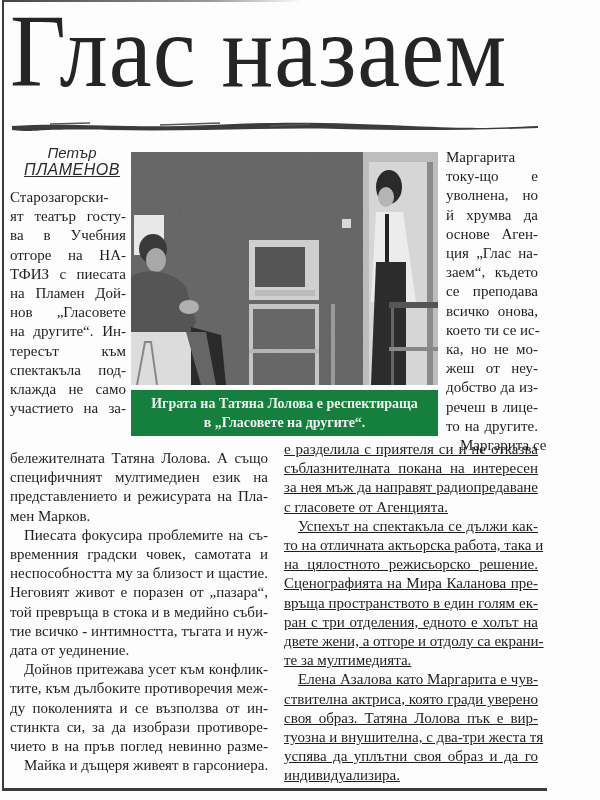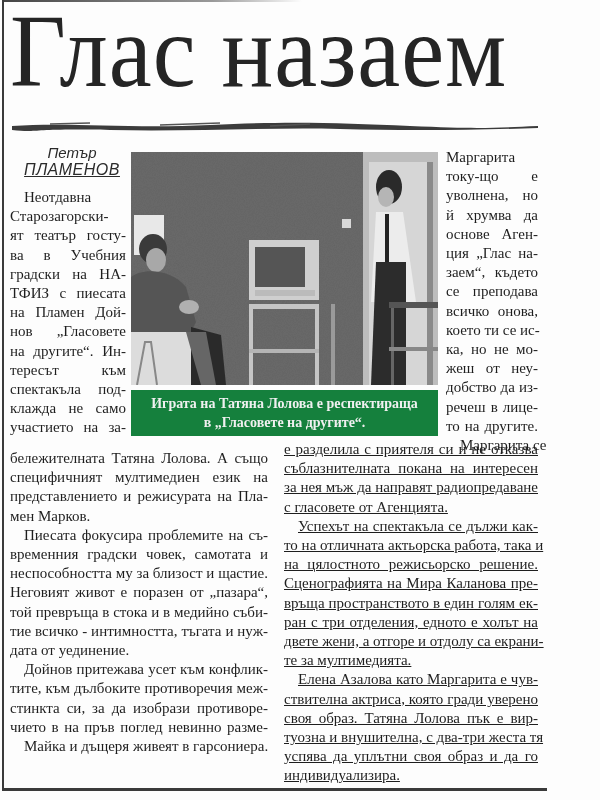--- a/index.html
+++ b/index.html
@@ -75,25 +75,24 @@
   <path d="M2 6 C 60 2, 120 9, 200 5 S 330 3, 400 6 S 480 8, 528 6 L 528 8 C 470 10, 400 11, 330 9 S 180 12, 100 10 S 30 13, 2 10 Z" fill="#3c3c3c"></path>
   <path d="M40 4 L 80 3 M150 5 L 210 3 M260 6 L 300 4" stroke="#555" stroke-width="1.5"></path>
 </svg>
 
 <div class="byline">
   <span class="first">Петър</span>
   <span class="last">ПЛАМЕНОВ</span>
 </div>
 
 <div class="col" style="left:10px; top:188px; width:116px;">
-  <span class="line" style="text-indent:14px;text-align-last:left;">Неотдавна</span>
   <span class="line">Старозагорски-</span>
   <span class="line">ят театър госту-</span>
   <span class="line">ва в Учебния</span>
-  <span class="line">градски на НА-</span>
+  <span class="line">отгоре на НА-</span>
   <span class="line">ТФИЗ с пиесата</span>
   <span class="line">на Пламен Дой-</span>
   <span class="line">нов „Гласовете</span>
   <span class="line">на другите“. Ин-</span>
   <span class="line">тересът към</span>
   <span class="line">спектакъла под-</span>
   <span class="line">клажда не само</span>
   <span class="line">участието на за-</span>
 </div>
 
@@ -104,20 +103,21 @@
   <span class="line last">мен Марков.</span>
   <span class="line" style="padding-left:14px;box-sizing:border-box;">Пиесата фокусира проблемите на съ-</span>
   <span class="line">временния градски човек, самотата и</span>
   <span class="line">неспособността му за близост и щастие.</span>
   <span class="line">Неговият живот е поразен от „пазара“,</span>
   <span class="line">той превръща в стока и в медийно съби-</span>
   <span class="line">тие всичко - интимността, тъгата и нуж-</span>
   <span class="line last">дата от уединение.</span>
   <span class="line" style="padding-left:14px;box-sizing:border-box;">Дойнов притежава усет към конфлик-</span>
   <span class="line">тите, към дълбоките противоречия меж-</span>
+  <span class="line">ду поколенията и се възползва от ин-</span>
   <span class="line">стинкта си, за да изобрази противоре-</span>
   <span class="line">чието в на пръв поглед невинно разме-</span>
   <span class="line last" style="padding-left:14px;">Майка и дъщеря живеят в гарсониера.</span>
 </div>
 
 <div class="photo">
   <svg width="307" height="233" viewBox="0 0 307 233">
     <defs>
       <filter id="grain">
           <feTurbulence type="fractalNoise" baseFrequency="0.9" numOctaves="2" result="n"></feTurbulence>

